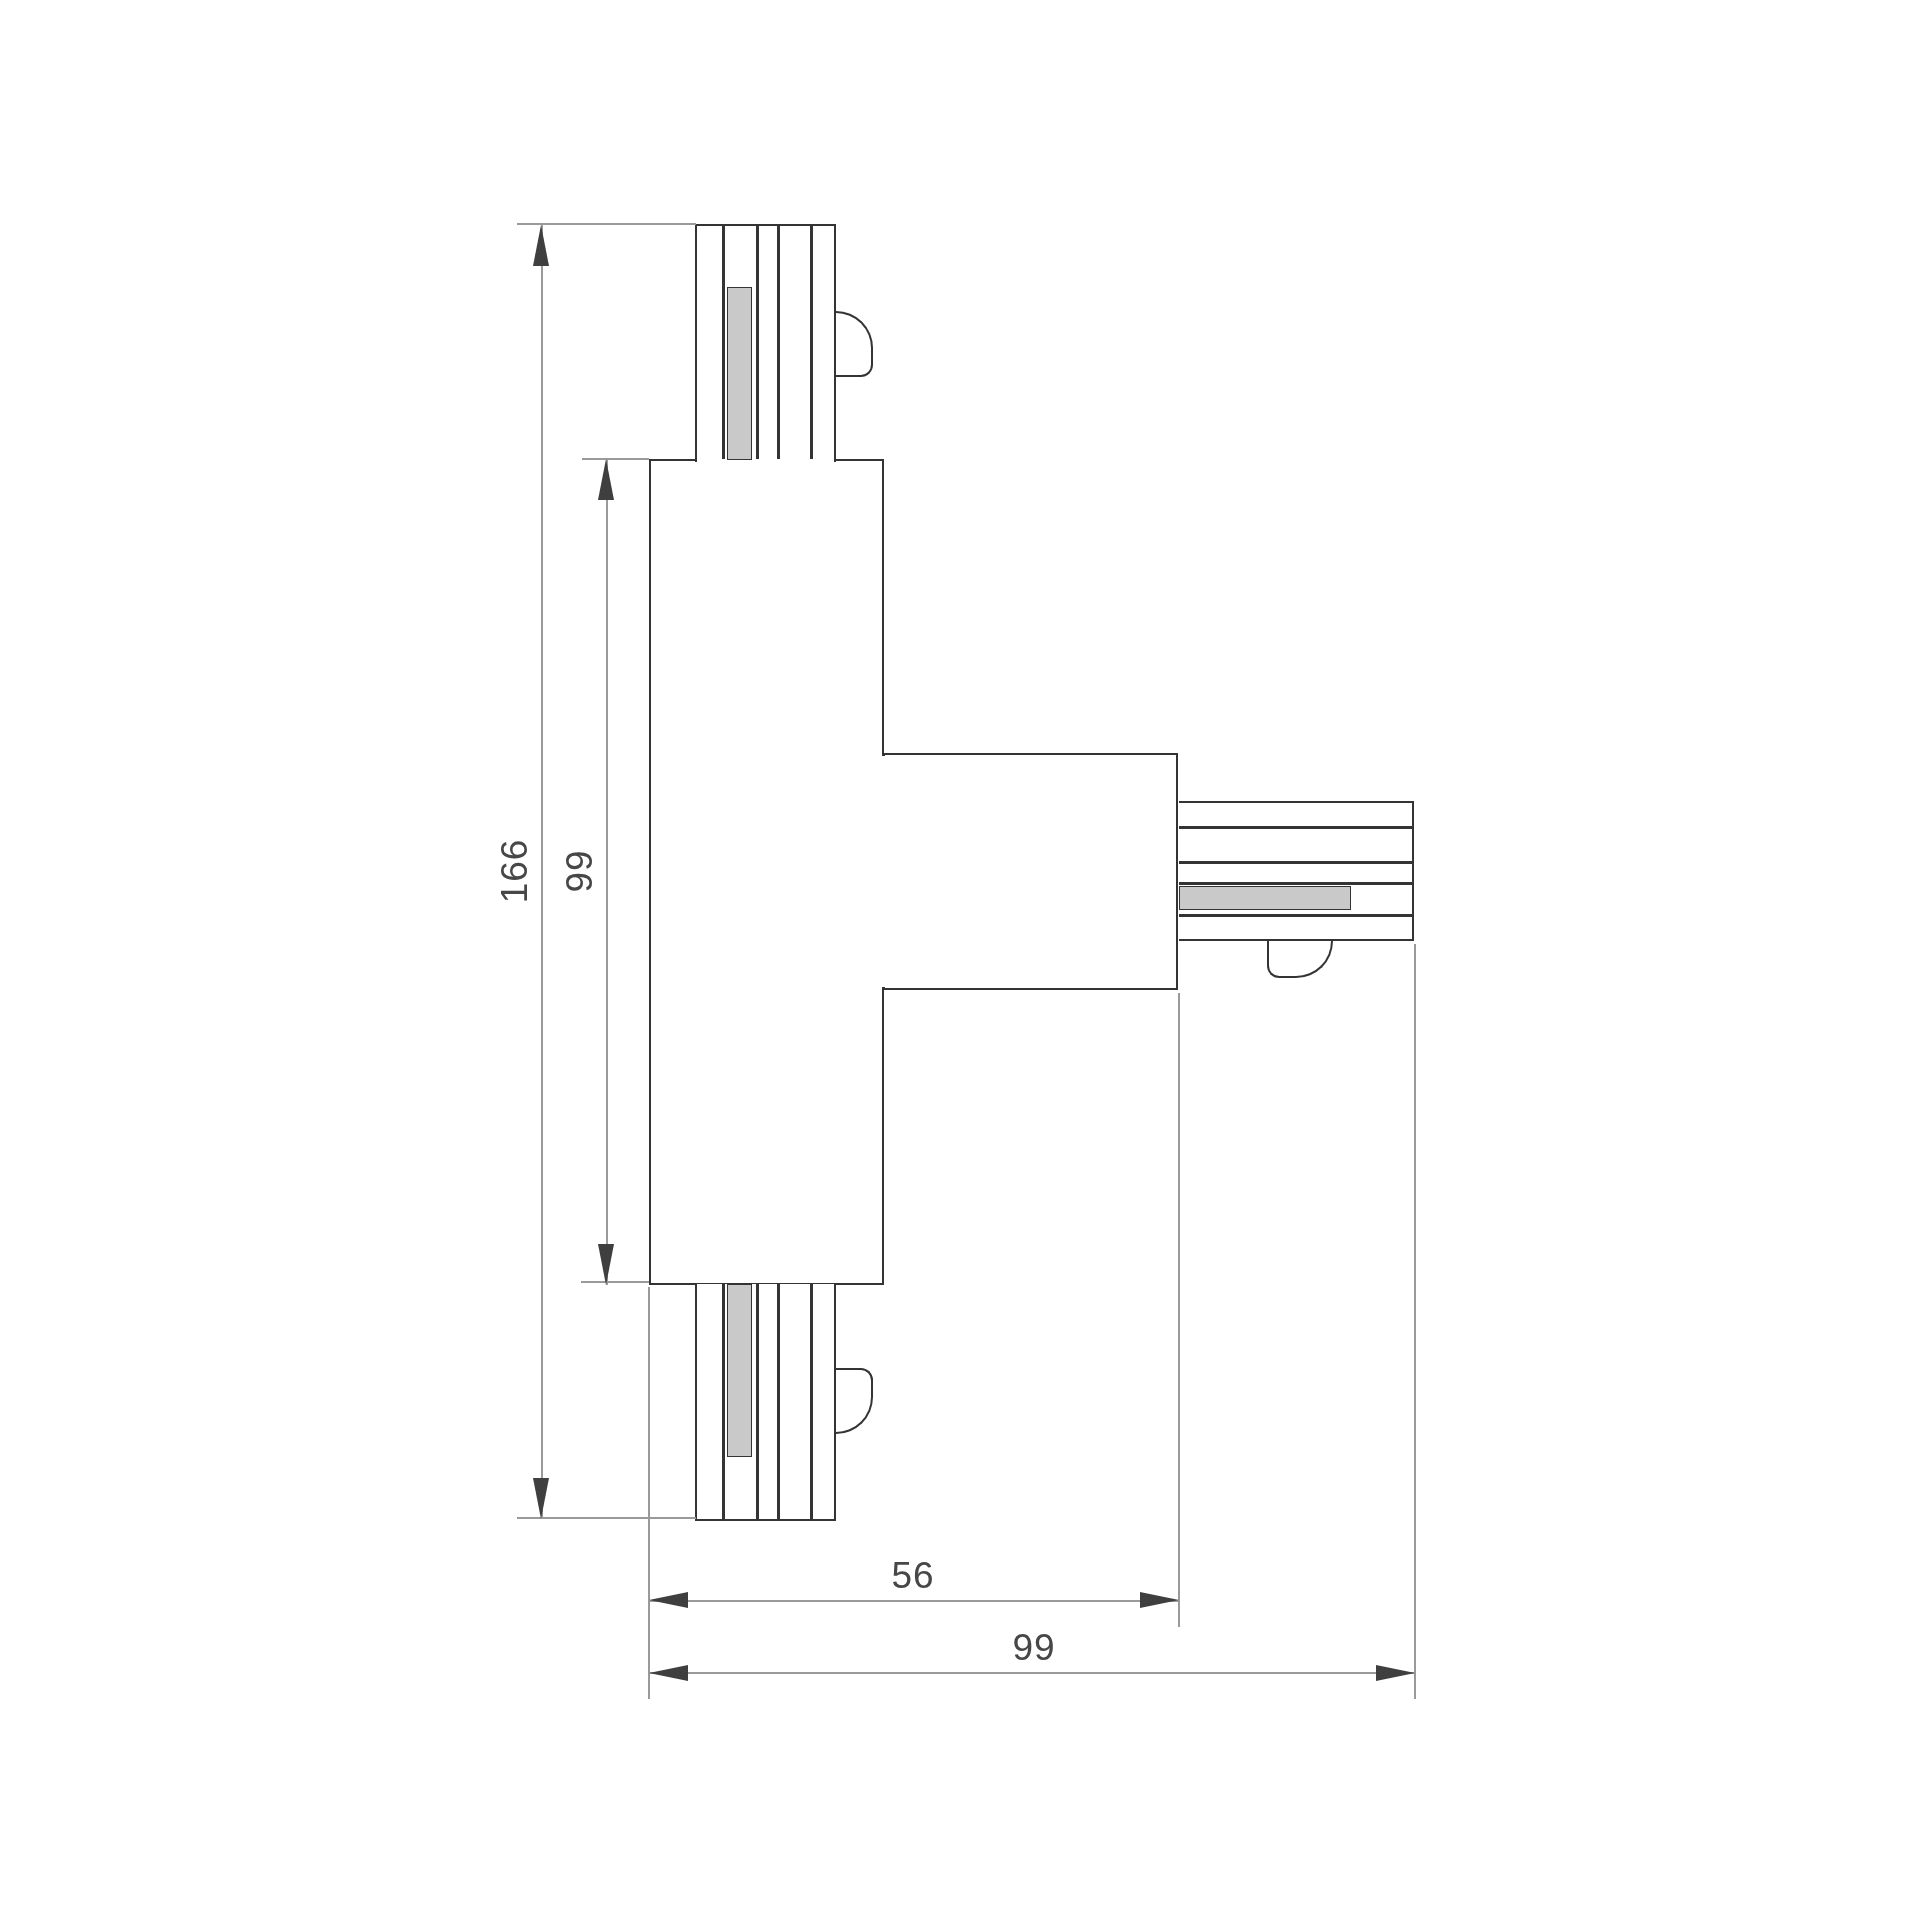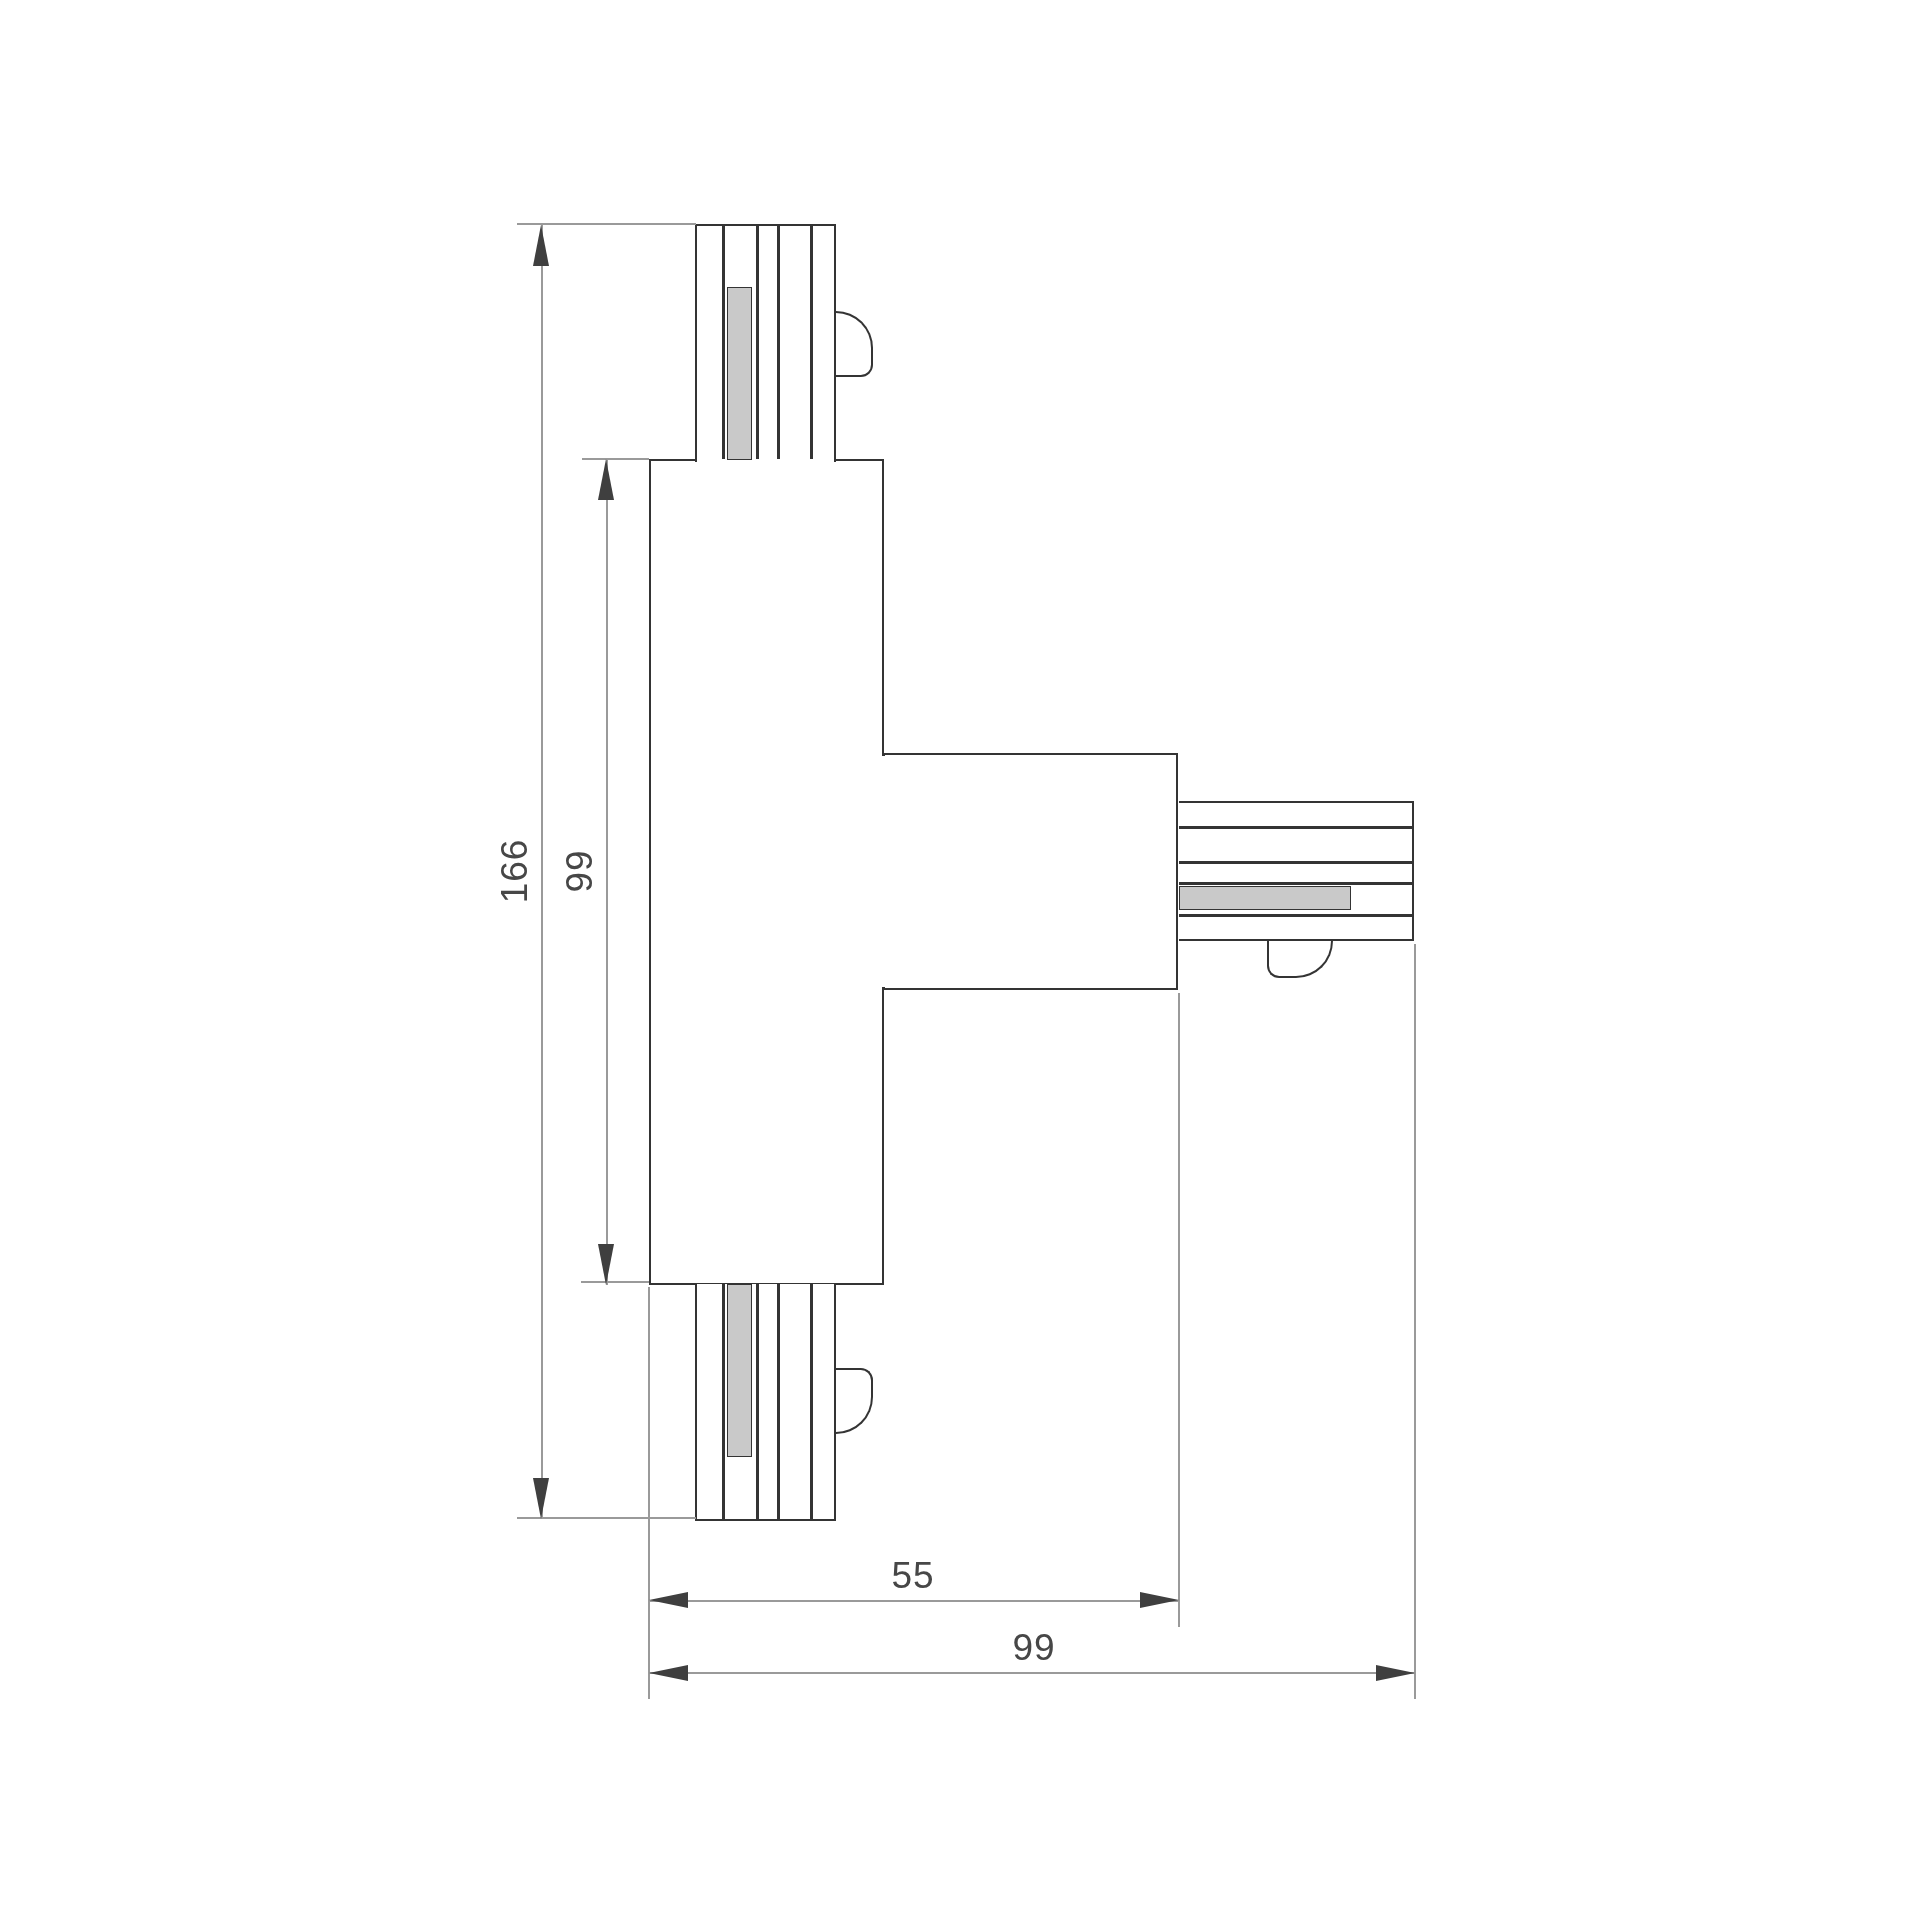--- a/index.html
+++ b/index.html
@@ -98,17 +98,17 @@
   <div class="dim" style="left:649px;top:1600px;width:530px;height:1.9px;"></div>
   <div class="arr arr-left" style="left:649px;top:1592px;"></div>
   <div class="arr arr-right" style="left:1140px;top:1592px;"></div>
 
   <div class="dim" style="left:649px;top:1672px;width:766px;height:1.9px;"></div>
   <div class="arr arr-left" style="left:649px;top:1665px;"></div>
   <div class="arr arr-right" style="left:1376px;top:1665px;"></div>
 
   <div class="dim-label dim-label-v" style="left:514px;top:871px;">166</div>
   <div class="dim-label dim-label-v" style="left:579px;top:871px;">99</div>
-  <div class="dim-label" style="left:913px;top:1575px;">55</div>
+  <div class="dim-label" style="left:913px;top:1575px;">56</div>
   <div class="dim-label" style="left:1034px;top:1647px;">99</div>
 
 </div>
 
 
 </body></html>

